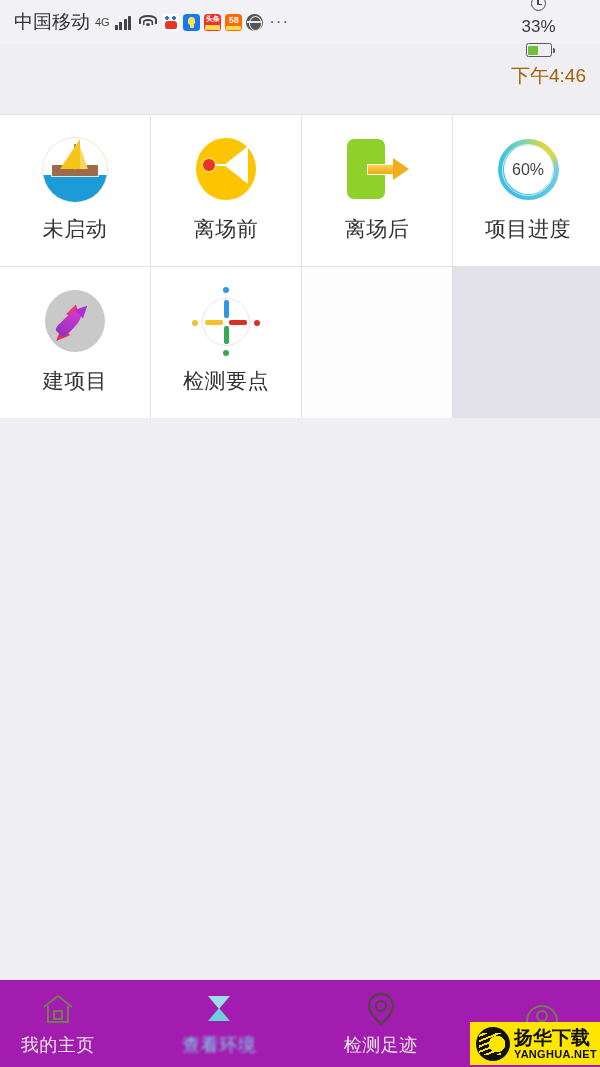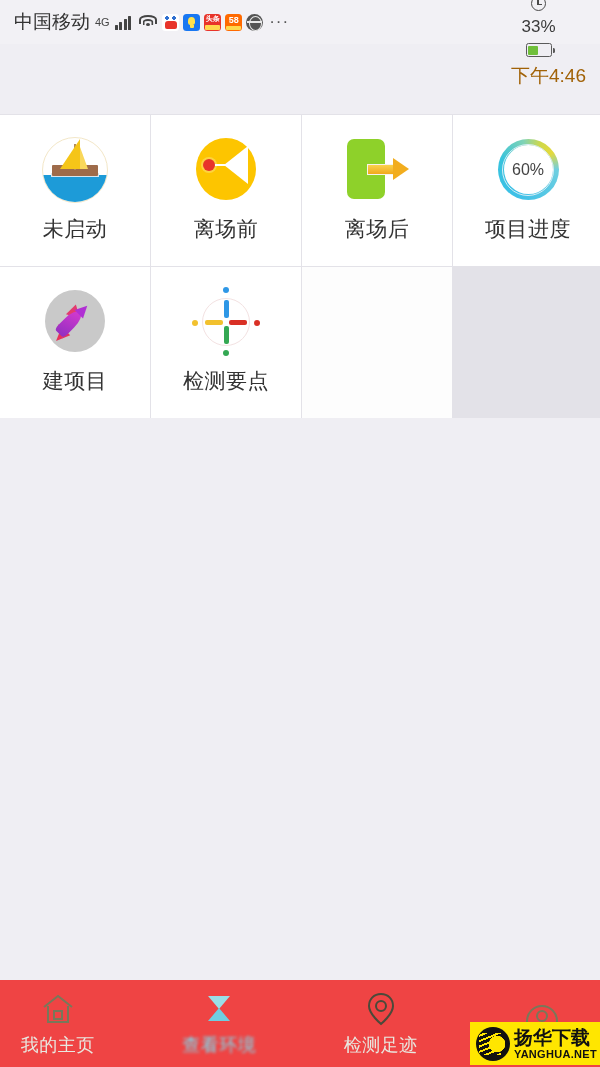--- a/index.html
+++ b/index.html
@@ -187,21 +187,21 @@
   .ch-dot-b{ left:33px; top:64px; background:#34a853; }
   .ch-dot-l{ left:2px;  top:34px; background:#f2c12e; }
   .ch-dot-r{ left:64px; top:34px; background:#d93025; }
 
   
   .filler { position:absolute; top:418px; left:0; width:600px; height:562px;
             background:#efeef3; }
 
   
   .bottomnav { position:absolute; bottom:0; left:0; width:600px; height:87px;
-               background:#ef4444; display:flex; align-items:center;gap:46px; }
+               background:#a21caf; display:flex; align-items:center;gap:46px; }
   .navitem { flex:1; display:flex; flex-direction:column; align-items:center;
              justify-content:center; gap:6px; height:100%; }
   .nav-ico { width:36px; height:36px; position:relative; }
   .nav-label { font-size:18px; color:#e8e8e0; letter-spacing:.5px; }
   .navitem.active .nav-label { color:#7fd8ea; filter:blur(1.6px); }
   .home-svg { position:absolute; inset:0; }
 
   
   .hg-top { position:absolute; left:7px; top:5px; width:0; height:0;
       border-left:11px solid transparent; border-right:11px solid transparent;

